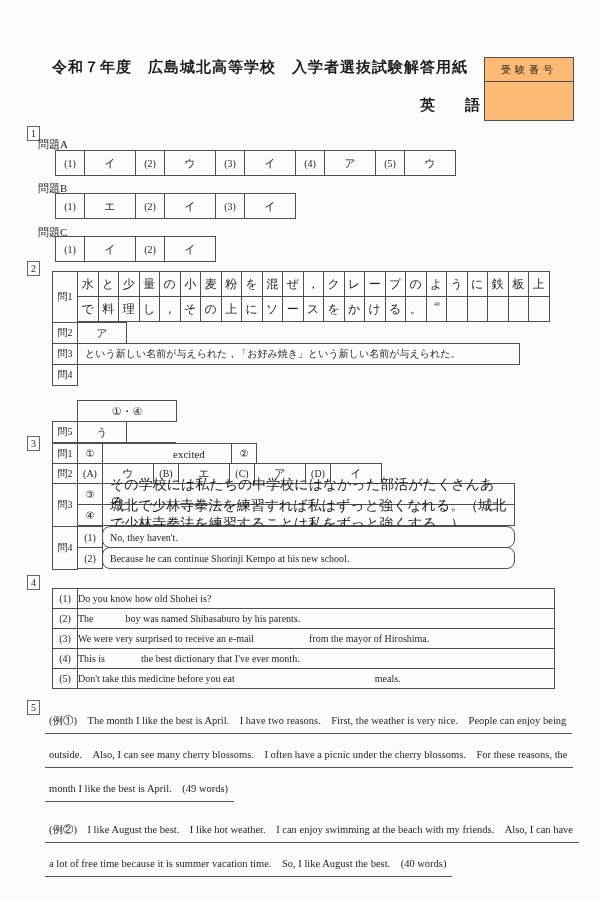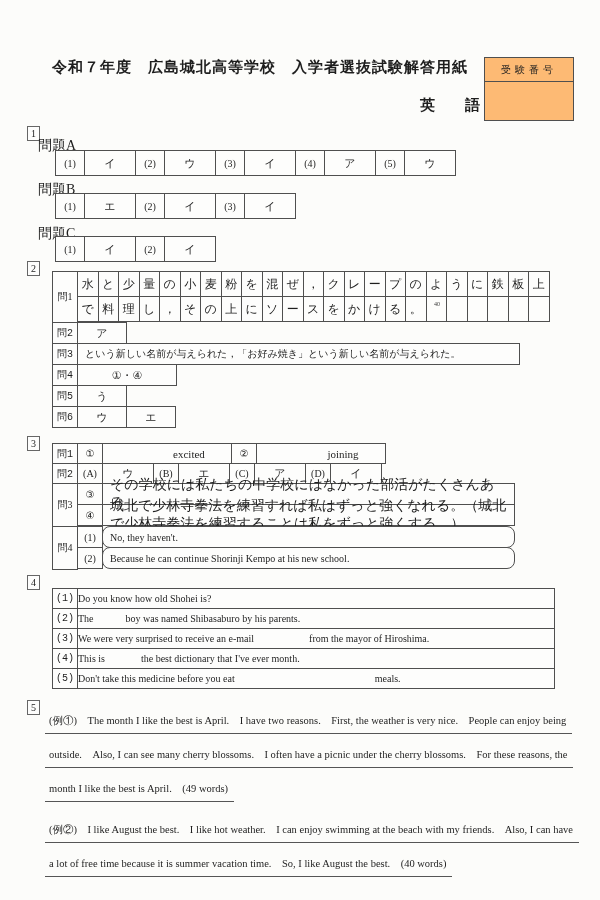--- a/index.html
+++ b/index.html
@@ -12,34 +12,34 @@
   .abs { position:absolute; }
   .title { top:58px; left:40px; width:440px; text-align:center; font-size:15px; font-weight:600; letter-spacing:1px; }
   .subject { top:96px; left:40px; width:440px; text-align:right; font-size:15px; font-weight:600; }
   
   .exam-box { top:57px; left:484px; width:90px; height:64px; border:1.5px solid var(--ln); box-sizing:border-box; background:#fdba74; }
   .exam-box-label { height:23px; line-height:23px; border-bottom:1px solid var(--ln); text-align:center; font-size:10px; letter-spacing:4px; }
   .exam-box-field { height:39px; }
   
   .marker { width:13px; height:15px; border:1px solid #666; box-sizing:border-box; font-size:10px;
             display:flex; align-items:center; justify-content:center; left:27px; background:#fdfdfc; }
-  .part-label { font-size:14px; }
+  .part-label { font-size:11px; }
   
   .strip { display:flex; }
   .strip .c { box-sizing:border-box; border:1px solid var(--ln); margin-left:-1px;
               display:flex; align-items:center; justify-content:center; background:#fdfdfc; }
   .strip .c:first-child { margin-left:0; }
   .stack > .strip { margin-top:-1px; }
   .stack > .strip:first-child { margin-top:0; }
   .h26 .c { height:26px; } .h22 .c { height:22px; } .h21 .c { height:21px; }
   .no { width:30px; font-size:10px; }
   .ansc { width:52px; font-size:11px; }
-  .lb { width:26px; font-size:10px;font-family:Liberation Mono, monospace; }
+  .lb { width:26px; font-size:10px; }
   .w26 { width:26px; font-size:10px; } .w50 { width:50px; font-size:11px; } .w52 { width:52px; font-size:11px; }
-  .w100 { width:100px; font-size:11px; } .w130 { width:130px; font-size:11px;padding-left:44px; }
+  .w100 { width:100px; font-size:11px;margin-top:36px; } .w130 { width:130px; font-size:11px;padding-left:44px; }
   .w443 { width:443px; font-size:10px; justify-content:flex-start !important; padding-left:7px; }
   .w413 { width:413px; font-size:14px; justify-content:flex-start !important; padding-left:7px; }
   .w413.en, .w478 .pre, .w478 .post { font-size:10px;border-radius:8px; }
   .w478 { width:478px; justify-content:flex-start !important; padding-left:0; }
   
   .q1wrap { display:flex; position:relative; }
   .q1wrap .lbl { box-sizing:border-box; width:26px; height:52px; border:1px solid var(--ln);
                  display:flex; align-items:center; justify-content:center; font-size:10px; background:#fdfdfc; }
   .grid { margin-left:-1px; }
   .grow { display:flex; }
@@ -185,21 +185,20 @@
     </div>
   </div>
 
   <div class="abs marker" style="top:436px">3</div>
   <div class="abs stack" style="top:443px;left:52px">
     <div class="strip h21">
       <span class="c lb">問1</span>
         <span class="c w26">①</span>
         <span class="c w130">excited</span>
         <span class="c w26">②</span>
-        <span class="c w130">joining</span>
     </div>
     <div class="strip h21">
       <span class="c lb">問2</span>
         <span class="c w26">(A)</span>
         <span class="c w52">ウ</span>
         <span class="c w26">(B)</span>
         <span class="c w52">エ</span>
         <span class="c w26">(C)</span>
         <span class="c w52">ア</span>
         <span class="c w26">(D)</span>

